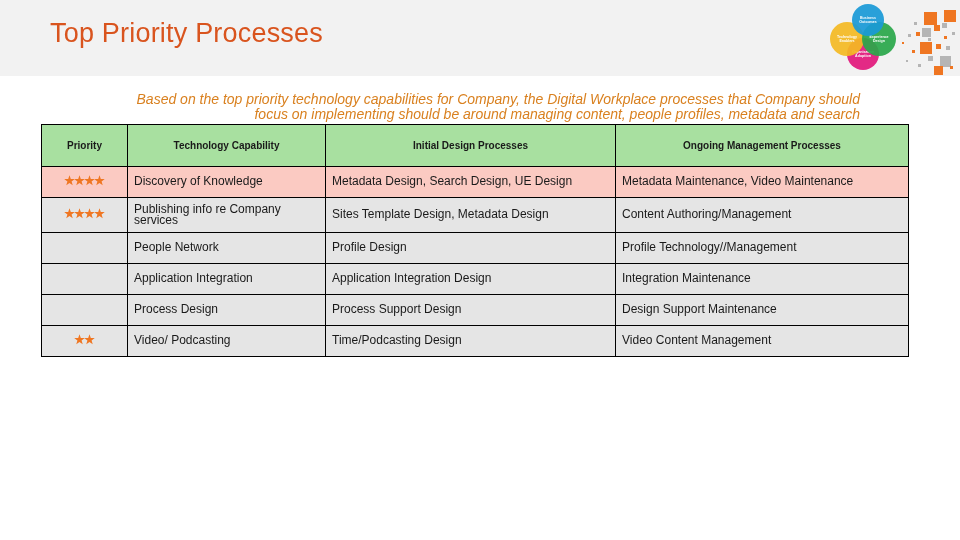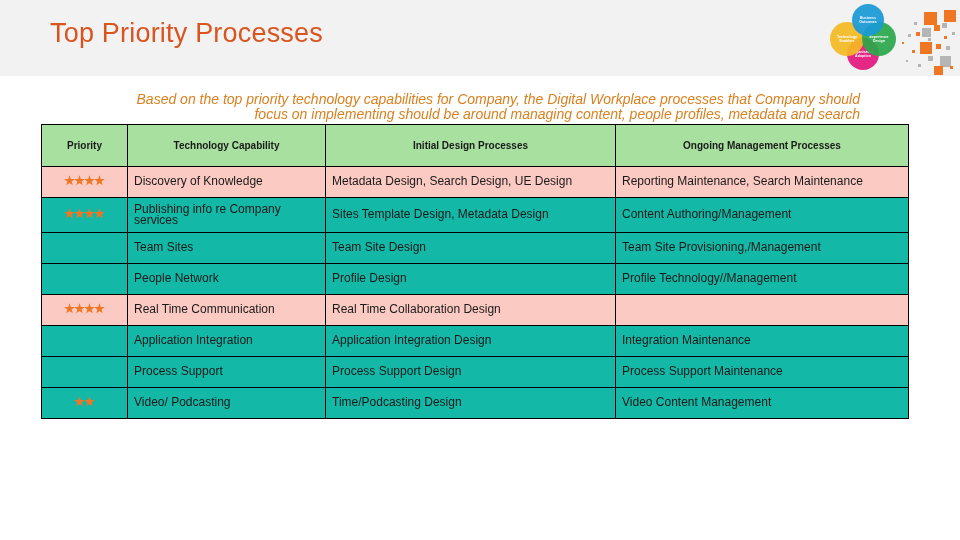--- a/index.html
+++ b/index.html
@@ -60,21 +60,21 @@
   table.matrix th{
     background:#a8e0a0;text-align:center;font-weight:bold;font-size:10px;
     height:19px;padding:11px 4px;
   }
   col.c-prio{width:86px;}
   col.c-tech{width:198px;}
   col.c-init{width:290px;}
   col.c-ong{width:293px;}
   td.prio{text-align:center;padding:2px;white-space:nowrap;}
   tr.shade-a td{background:#fbcac2;}
-  tr.shade-b td{background:#14b8a6;}
+  tr.shade-b td{background:#e5e5e5;}
   tr.h30 td{height:22px;}
   tr.h34 td{height:26px;}
 
   .star{
     display:inline-block;width:11px;height:11px;margin:0 -0.5px;
     background:#ef7622;
     clip-path:polygon(50% 0%,61.8% 35%,98% 35%,68.8% 57%,79.5% 91%,50% 70%,20.5% 91%,31.2% 57%,2% 35%,38.2% 35%);
   }
 
   
@@ -145,57 +145,45 @@
           <th>Technology Capability</th>
           <th>Initial Design Processes</th>
           <th>Ongoing Management Processes</th>
         </tr>
       </thead>
       <tbody>
           <tr class="shade-a h30">
             <td class="prio"><span class="star"></span><span class="star"></span><span class="star"></span><span class="star"></span></td>
             <td>Discovery of Knowledge</td>
             <td>Metadata Design, Search Design, UE Design</td>
-            <td>Reporting Maintenance, Search Maintenance</td>
+            <td>Metadata Maintenance, Video Maintenance</td>
           </tr>
           <tr class="shade-b h34">
             <td class="prio"><span class="star"></span><span class="star"></span><span class="star"></span><span class="star"></span></td>
             <td>Publishing info re Company services</td>
             <td>Sites Template Design, Metadata Design</td>
             <td>Content Authoring/Management</td>
           </tr>
           <tr class="shade-b h30">
             <td class="prio"></td>
-            <td>Team Sites</td>
-            <td>Team Site Design</td>
-            <td>Team Site Provisioning,/Management</td>
-          </tr>
-          <tr class="shade-b h30">
-            <td class="prio"></td>
             <td>People Network</td>
             <td>Profile Design</td>
             <td>Profile Technology//Management</td>
-          </tr>
-          <tr class="shade-a h30">
-            <td class="prio"><span class="star"></span><span class="star"></span><span class="star"></span><span class="star"></span></td>
-            <td>Real Time Communication</td>
-            <td>Real Time Collaboration Design</td>
-            <td></td>
           </tr>
           <tr class="shade-b h30">
             <td class="prio"></td>
             <td>Application Integration</td>
             <td>Application Integration Design</td>
             <td>Integration Maintenance</td>
           </tr>
           <tr class="shade-b h30">
             <td class="prio"></td>
-            <td>Process Support</td>
+            <td>Process Design</td>
             <td>Process Support Design</td>
-            <td>Process Support Maintenance</td>
+            <td>Design Support Maintenance</td>
           </tr>
           <tr class="shade-b h30">
             <td class="prio"><span class="star"></span><span class="star"></span></td>
             <td>Video/ Podcasting</td>
             <td>Time/Podcasting Design</td>
             <td>Video Content Management</td>
           </tr>
         </tbody>
     </table>
   </div>

